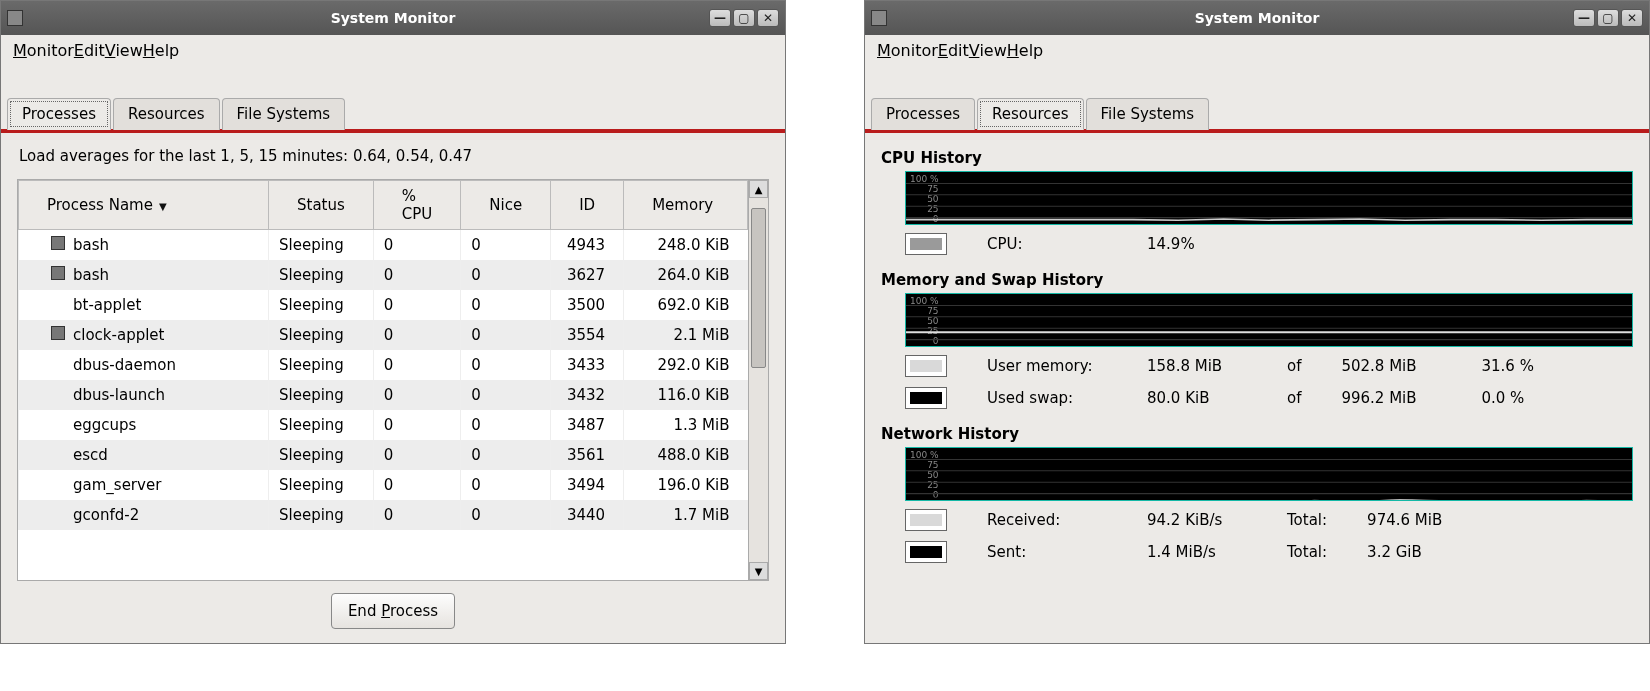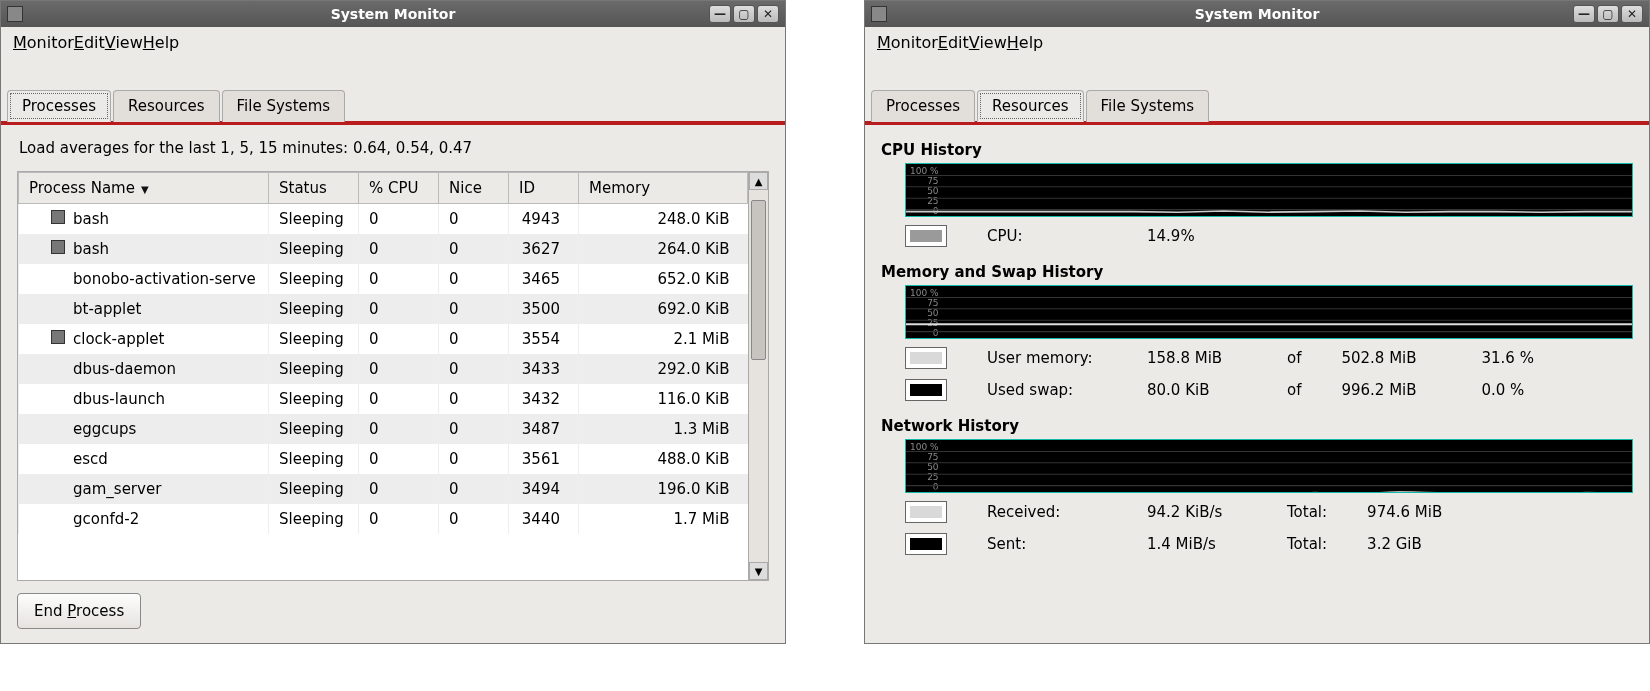--- a/index.html
+++ b/index.html
@@ -1,50 +1,50 @@
 <!DOCTYPE html>
 <html><head>
 <meta charset="utf-8">
 <style>
   * { box-sizing: border-box; margin: 0; padding: 0; font-family: "DejaVu Sans", "Liberation Sans", sans-serif; }
   body { background: #fff; display: flex; width: 1650px; height: 691px; }
   .win { border: 1px solid #777; display: flex; flex-direction: column; background: #eceae7; }
   .win.left  { width: 786px; height: 644px; margin: 0 0 0 0; }
   .win.right { width: 786px; height: 644px; margin: 0 0 0 78px; }
   
-  .titlebar { height: 26px; background: linear-gradient(#6a6a6a,#555); color: #fff; display: flex; align-items: center; position: relative; padding: 0 6px; font-size: 14px; font-weight: bold; }
+  .titlebar { height: 34px; background: linear-gradient(#6a6a6a,#555); color: #fff; display: flex; align-items: center; position: relative; padding: 0 6px; font-size: 14px; font-weight: bold; }
   .titlebar .ticon { width: 16px; height: 16px; margin-right: 8px; background: #888; border: 1px solid #333; }
   .titlebar .title { position:absolute; left:0; right:0; text-align:center; pointer-events:none; }
   .titlebar .wbtns { margin-left: auto; display: flex; gap: 2px; z-index:1;}
   .wbtn { width: 22px; height: 18px; background: linear-gradient(#ddd,#bbb); border: 1px solid #555; border-radius: 3px; display: flex; align-items: center; justify-content: center; font-size: 12px; color:#222; cursor:pointer; }
   
   .menubar { height: 30px; display: flex; align-items: center; padding: 0 12px; font-size: 16px; }
   .menubar span { cursor: pointer; }
   .u { text-decoration: underline; }
   
   .tabbar { display: flex; padding: 0 6px; border-bottom: 4px solid #b91c1c; margin-top: 32px; }
   .tab { padding: 6px 14px; font-size: 15px; border: 1px solid #aaa; border-bottom: none; background: #e2dfdb; border-top-left-radius: 4px; border-top-right-radius: 4px; margin-right: 2px; cursor: pointer; position: relative; top: 1px; }
   .tab.active { background: #eceae7; border-bottom: 1px solid #eceae7; outline: 1px dotted #666; outline-offset: -4px; }
   .tabpanel { flex: 1; padding: 10px 16px 14px 16px; display: flex; flex-direction: column; overflow: hidden; }
   
   .loadavg { font-size: 15px; padding: 4px 2px 14px 2px; }
   .tablewrap { flex: 1; display: flex; border: 1px solid #aaa; background: #fff; overflow: hidden; }
   table { border-collapse: collapse; width: 100%; font-size: 15px; }
-  thead th { text-align: left; background: #eceae7; border: 1px solid #bbb; padding: 6px 10px; font-weight: normal; position: sticky; top:0; }
+  thead th { text-align: left; background: #eceae7; border: 1px solid #bbb; padding: 6px 28px; font-weight: normal; position: sticky; top:0; }
   thead th.sort::after { content: "▼"; font-size: 10px; margin-left: 6px; color:#111; }
   tbody td { padding: 6px 10px; border-left: 1px solid #eee; }
   tbody tr:nth-child(even) { background: #ededed; }
   td.name { padding-left: 54px; position: relative; }
   td.name .pico { position:absolute; left:32px; top:6px; width:14px; height:14px; background:#777; border:1px solid #333; }
   .num { text-align: right; padding-right: 18px; font-variant-numeric: tabular-nums; }
   .scroll { width: 20px; background: #e6e3df; border-left: 1px solid #aaa; display:flex; flex-direction:column; }
   .scroll .arr { height:18px; display:flex; align-items:center; justify-content:center; font-size:10px; cursor:pointer; border:1px solid #aaa; background:#ddd; }
   .scroll .track { flex:1; position:relative; }
   .scroll .thumb { position:absolute; top:10px; left:2px; right:2px; height:160px; background:#c7c4c0; border:1px solid #888; border-radius:2px; }
-  .btnrow { display:flex; justify-content:flex-start; padding-top:12px; }
+  .btnrow { display:flex; justify-content:center; padding-top:12px; }
   .btn { padding:8px 16px; font-size:15px; border:1px solid #888; border-radius:4px; background: linear-gradient(#fdfdfd,#e6e3df); cursor:pointer; }
   
   .sectitle { font-weight:bold; font-size:15px; margin: 6px 0 4px 0; }
   .graph { height: 54px; background:#000; border:1px solid #14b8a6; margin:0 0 8px 24px; position:relative; overflow:hidden; }
   .graph .ylabels { position:absolute; left:4px; top:2px; font-size:9px; color:#888; line-height:10px; text-align:right; }
   .graph svg { position:absolute; inset:0; }
   .legendrow { display:flex; align-items:center; gap:40px; margin:0 0 10px 24px; font-size:15px; }
   .swatch { width:42px; height:22px; border:1px solid #666; background:#fff; padding:4px; display:flex; align-items:stretch; }
   .swatch > div { flex:1; }
   .sw-gray  { background:#9a9a9a; }
@@ -107,28 +107,20 @@
               </tr>
               <tr>
                 <td class="name"><span class="pico"></span>bash</td>
                 <td>Sleeping</td>
                 <td>0</td>
                 <td>0</td>
                 <td class="num">3627</td>
                 <td class="num">264.0 KiB</td>
               </tr>
               <tr>
-                <td class="name">bonobo-activation-serve</td>
-                <td>Sleeping</td>
-                <td>0</td>
-                <td>0</td>
-                <td class="num">3465</td>
-                <td class="num">652.0 KiB</td>
-              </tr>
-              <tr>
                 <td class="name">bt-applet</td>
                 <td>Sleeping</td>
                 <td>0</td>
                 <td>0</td>
                 <td class="num">3500</td>
                 <td class="num">692.0 KiB</td>
               </tr>
               <tr>
                 <td class="name"><span class="pico"></span>clock-applet</td>
                 <td>Sleeping</td>

